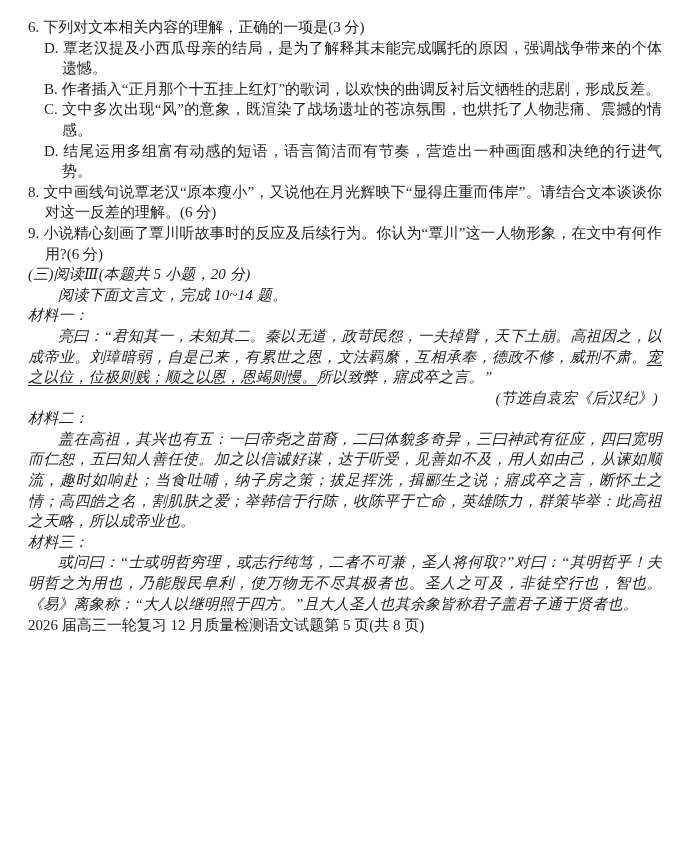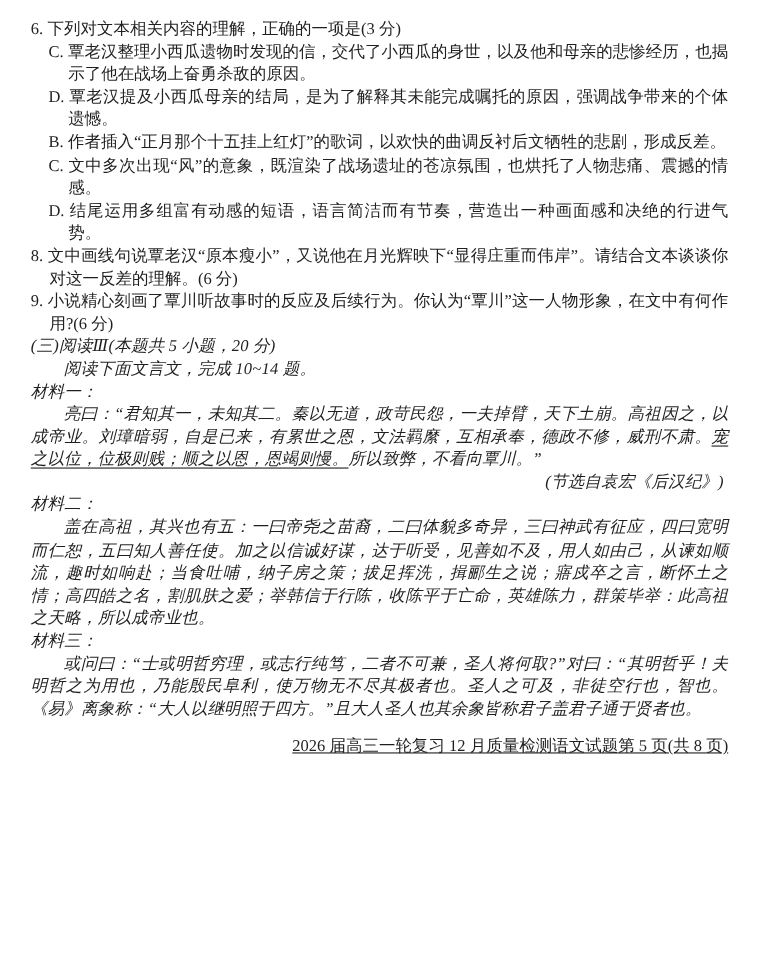--- a/index.html
+++ b/index.html
@@ -47,36 +47,32 @@
   .underlined {
     text-decoration: underline;
     text-underline-offset: 3px;
   }
   .attribution {
     text-align: right;
     padding-right: 4px;
     font-family: Liberation Serif, serif;
   }
   .footer {
-    text-align: right;
-    margin-top: 14px;
+    text-align: left;
+    margin-top: 1px;
     font-style: normal;
-    text-decoration: underline;
   }
 </style>
 </head>
 <body>
 
 <div class="page">
 
   <div class="q">
     <span class="qnum">6.</span><span>下列对文本相关内容的理解，正确的一项是(3 分)</span>
-  </div>
-  <div class="opt">
-    <span class="optlabel">C.</span><span>覃老汉整理小西瓜遗物时发现的信，交代了小西瓜的身世，以及他和母亲的悲惨经历，也揭示了他在战场上奋勇杀敌的原因。</span>
   </div>
   <div class="opt">
     <span class="optlabel">D.</span><span>覃老汉提及小西瓜母亲的结局，是为了解释其未能完成嘱托的原因，强调战争带来的个体遗憾。</span>
   </div>
 
   <div class="opt">
     <span class="optlabel">B.</span><span>作者插入“正月那个十五挂上红灯”的歌词，以欢快的曲调反衬后文牺牲的悲剧，形成反差。</span>
   </div>
   <div class="opt">
     <span class="optlabel">C.</span><span>文中多次出现“风”的意象，既渲染了战场遗址的苍凉氛围，也烘托了人物悲痛、震撼的情感。</span>
@@ -91,21 +87,21 @@
 
   <div class="q">
     <span class="qnum">9.</span><span>小说精心刻画了覃川听故事时的反应及后续行为。你认为“覃川”这一人物形象，在文中有何作用?(6 分)</span>
   </div>
 
   <div class="kai section-heading">(三)阅读Ⅲ(本题共 5 小题，20 分)</div>
   <div class="kai section-instruction">阅读下面文言文，完成 10~14 题。</div>
 
   <div class="kai mat-label">材料一：</div>
   <div class="kai mpara">
-    <span>亮曰：“君知其一，未知其二。秦以无道，政苛民怨，一夫掉臂，天下土崩。高祖因之，以成帝业。刘璋暗弱，自是已来，有累世之恩，文法羁縻，互相承奉，德政不修，威刑不肃。</span><span class="underlined">宠之以位，位极则贱；顺之以恩，恩竭则慢。</span><span>所以致弊，不看向覃川。”</span>
+    <span>亮曰：“君知其一，未知其二。秦以无道，政苛民怨，一夫掉臂，天下土崩。高祖因之，以成帝业。刘璋暗弱，自是已来，有累世之恩，文法羁縻，互相承奉，德政不修，威刑不肃。</span><span class="underlined">宠之以位，位极则贱；顺之以恩，恩竭则慢。</span><span>所以致弊，寤戍卒之言。”</span>
   </div>
   <div class="kai attribution">(节选自袁宏《后汉纪》)</div>
 
   <div class="kai mat-label">材料二：</div>
   <div class="kai mpara">盖在高祖，其兴也有五：一曰帝尧之苗裔，二曰体貌多奇异，三曰神武有征应，四曰宽明而仁恕，五曰知人善任使。加之以信诚好谋，达于听受，见善如不及，用人如由己，从谏如顺流，趣时如响赴；当食吐哺，纳子房之策；拔足挥洗，揖郦生之说；寤戍卒之言，断怀土之情；高四皓之名，割肌肤之爱；举韩信于行陈，收陈平于亡命，英雄陈力，群策毕举：此高祖之天略，所以成帝业也。</div>
 
   <div class="kai mat-label">材料三：</div>
   <div class="kai mpara">或问曰：“士或明哲穷理，或志行纯笃，二者不可兼，圣人将何取?”对曰：“其明哲乎！夫明哲之为用也，乃能殷民阜利，使万物无不尽其极者也。圣人之可及，非徒空行也，智也。《易》离象称：“大人以继明照于四方。”且大人圣人也其余象皆称君子盖君子通于贤者也。</div>
 
   <div class="footer">2026 届高三一轮复习 12 月质量检测语文试题第 5 页(共 8 页)</div>

